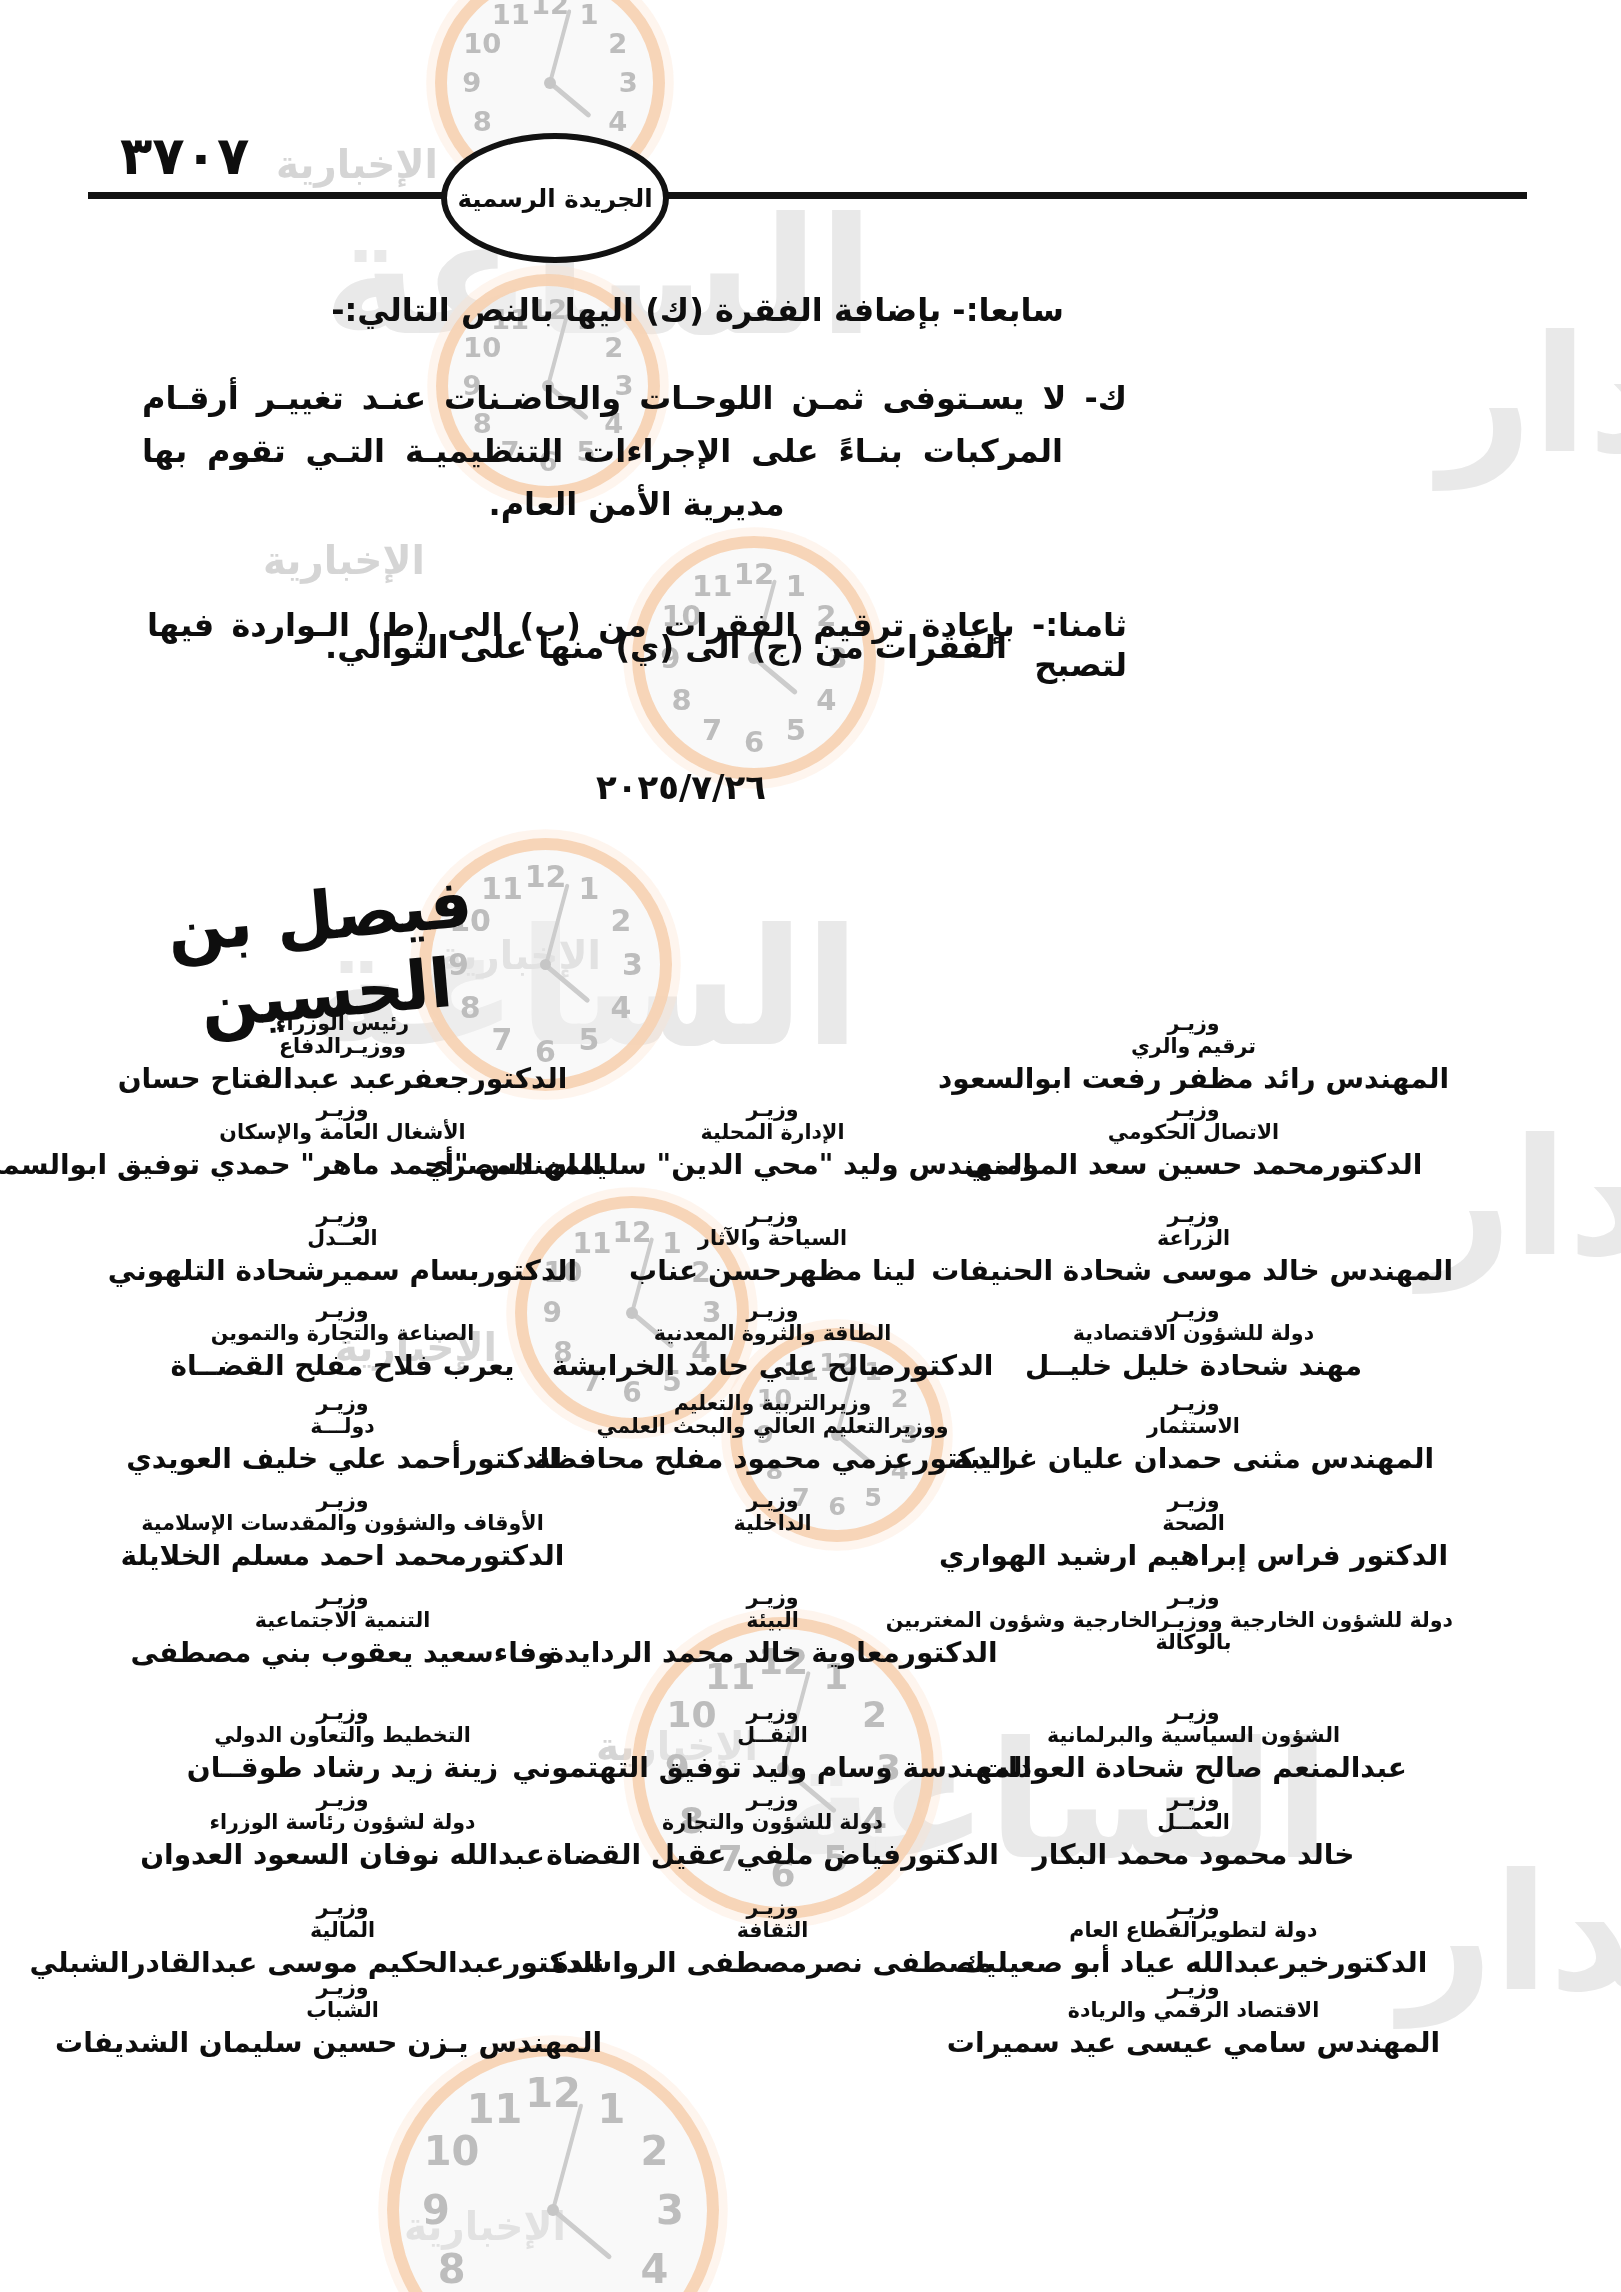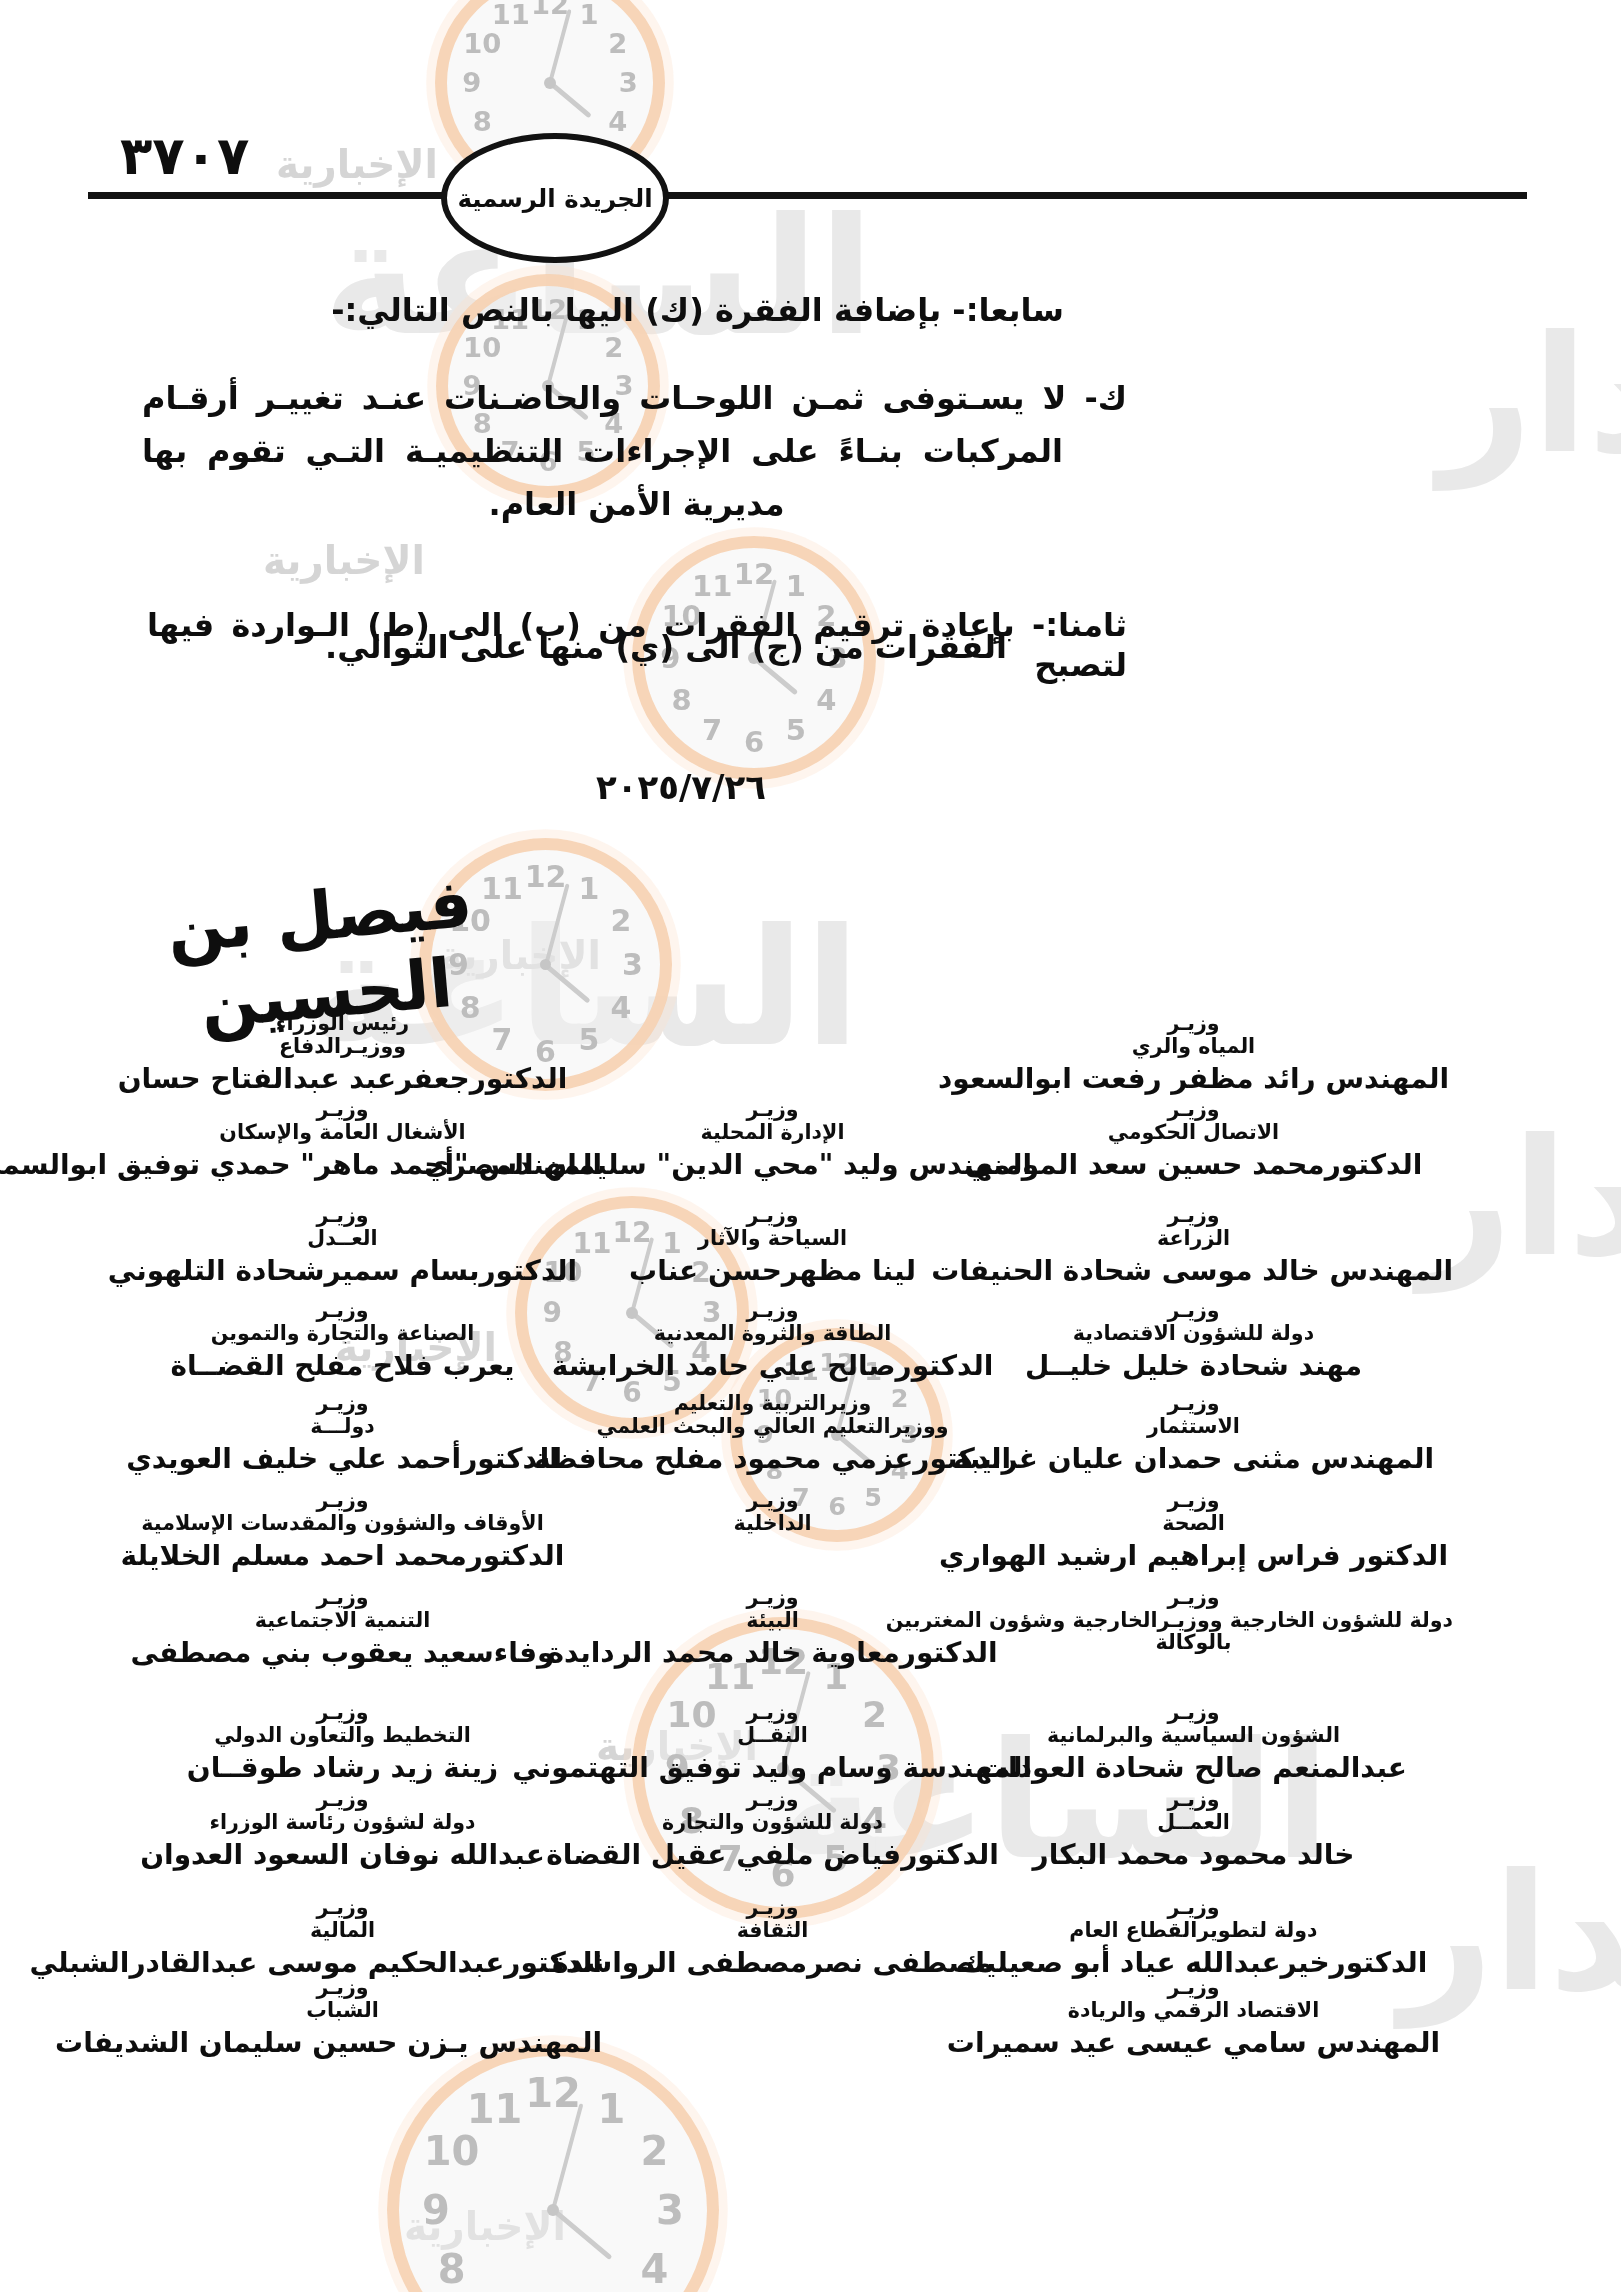--- a/index.html
+++ b/index.html
@@ -207,21 +207,21 @@
   <div class="clause c-just" style="left:147px;top:605px;width:980px;">ثامنا:- بإعادة ترقيم الفقرات من (ب) الى (ط) الـواردة فيها لتصبح</div>
   <div class="clause c-center" style="left:323px;top:627px;width:686px;">الفقرات من (ج) الى (ي) منها على التوالي.</div>
 
   <div class="doc-date">٢٠٢٥/٧/٢٦</div>
 
   <div class="signature">فيصل بن الحسين</div>
 
   <div id="ministers">
       <div class="m-entry" style="left: 934px; top: 1012px;">
         <div class="m-title">وزيـر</div>
-        <div class="m-title">المياه والري</div>
+        <div class="m-title">ترقيم والري</div>
         <div class="m-name">المهندس رائد مظفر رفعت ابوالسعود</div>
       </div>
       <div class="m-entry" style="left: 83px; top: 1012px;">
         <div class="m-title">رئيس الوزراء</div>
         <div class="m-title">ووزيـرالدفاع</div>
         <div class="m-name">الدكتورجعفرعبد عبدالفتاح حسان</div>
       </div>
       <div class="m-entry" style="left: 934px; top: 1098px;">
         <div class="m-title">وزيـر</div>
         <div class="m-title">الاتصال الحكومي</div>

